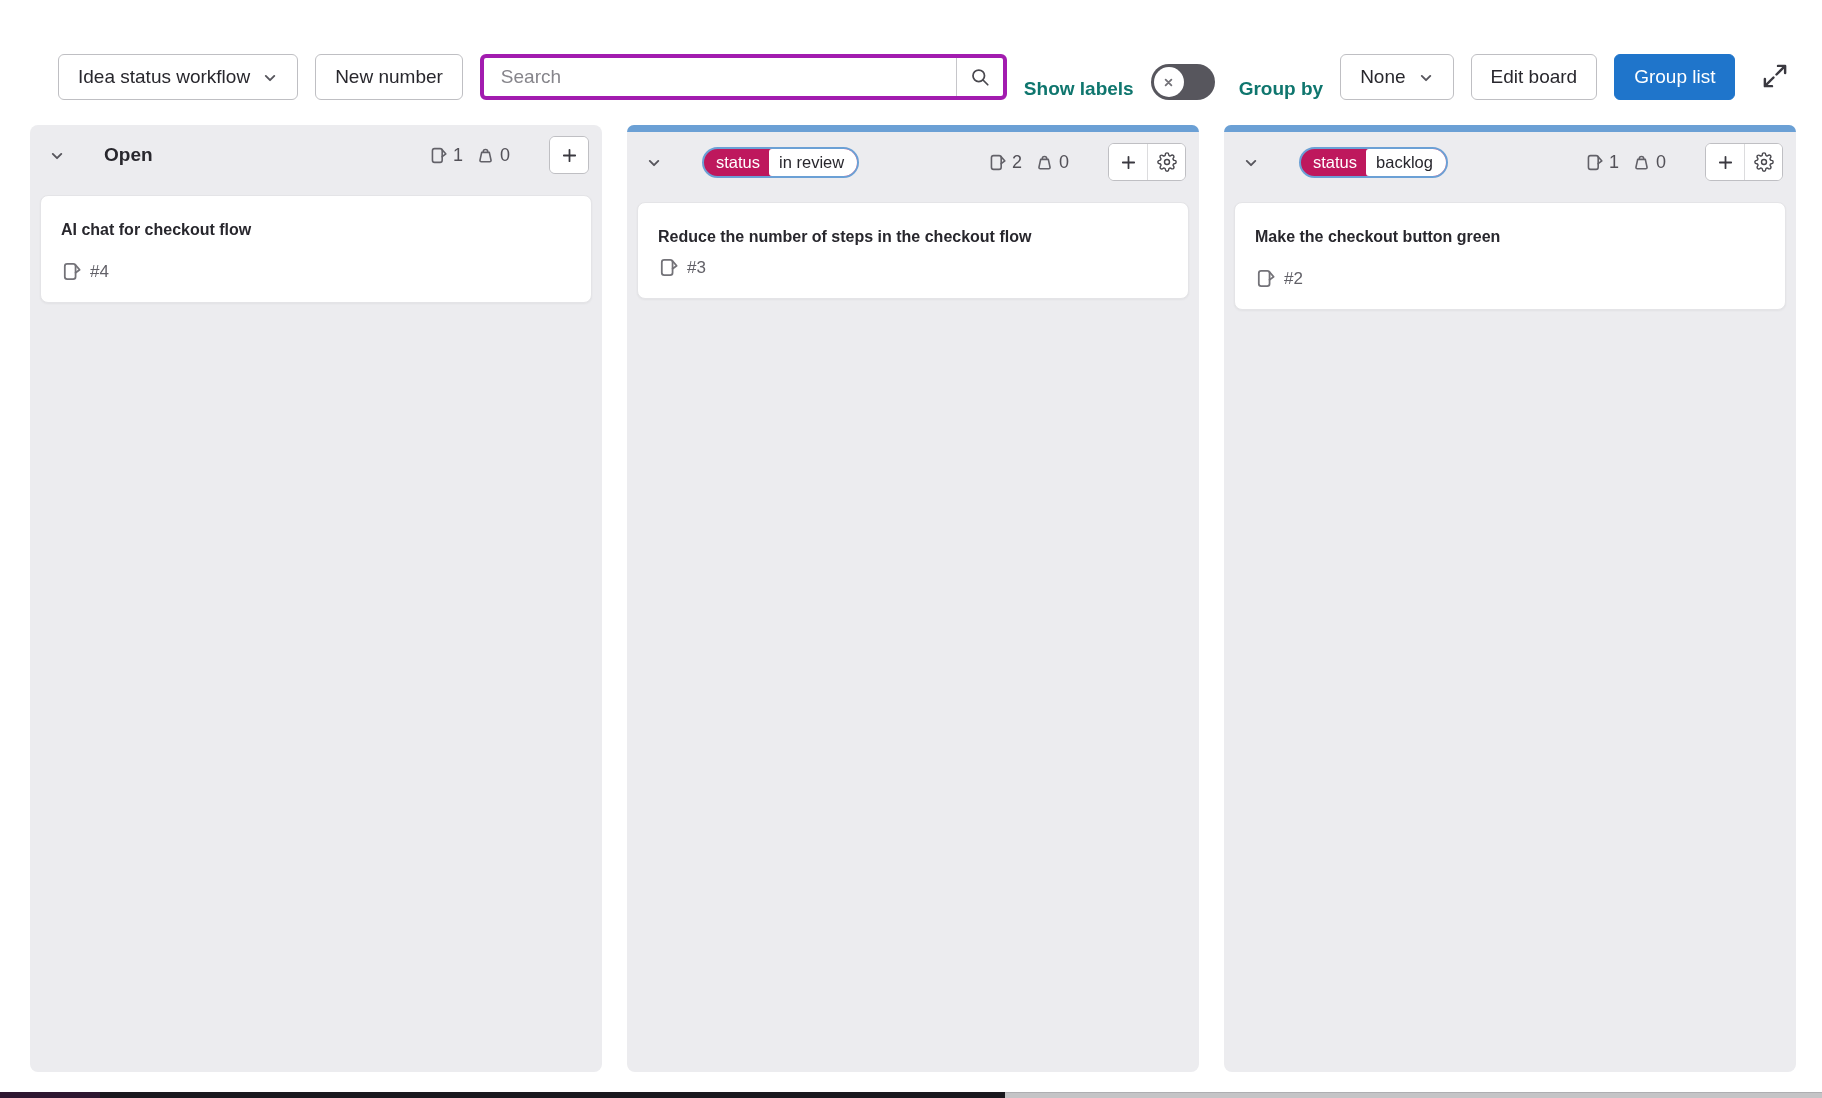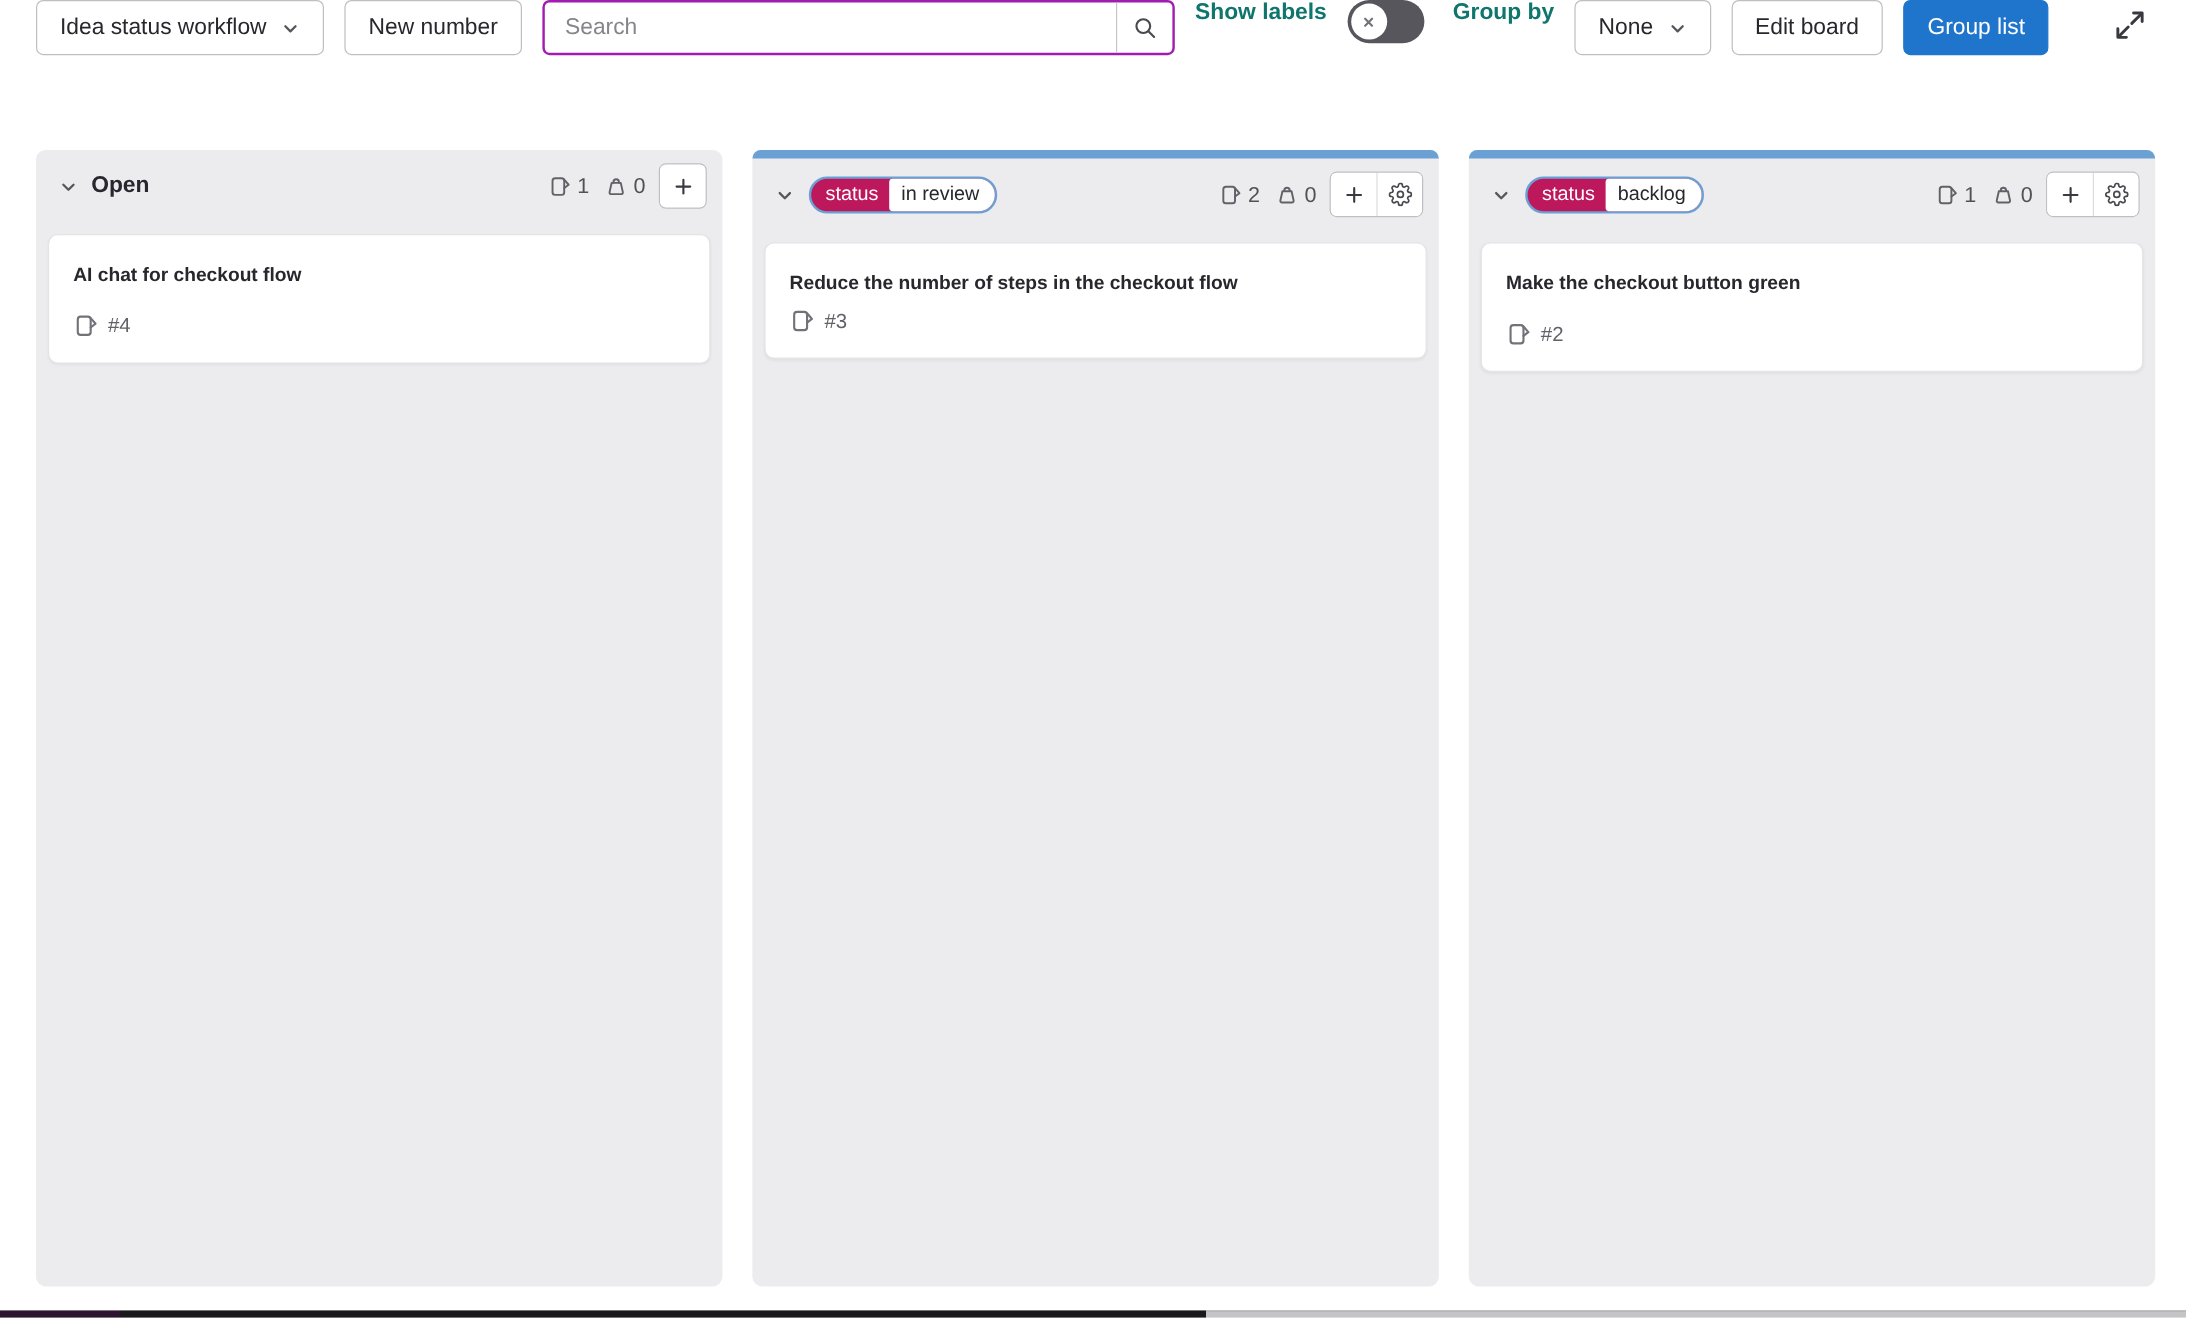--- a/index.html
+++ b/index.html
@@ -1,42 +1,42 @@
 <!DOCTYPE html>
 <html><head>
 <meta charset="utf-8">
 <style>
   * { margin:0; padding:0; box-sizing:border-box; }
   html,body { width:1822px; height:1098px; background:#fff; overflow:hidden;
               font-family:"Liberation Sans", sans-serif; color:#28272d; }
 
   
-  .toolbar { height:100px; display:flex; align-items:flex-start; padding:0 26px 0 30px; gap:17px; background:#fff; }
+  .toolbar { height:100px; display:flex; align-items:flex-end; padding:0 26px 0 30px; gap:17px; background:#fff;margin-left:28px; }
   .btn { height:46px; border:1px solid #bfbfc3; border-radius:6px; background:#fff;
          font-size:19px; color:#28272d; display:inline-flex; align-items:center;
          padding:0 19px; gap:11px; cursor:pointer; white-space:nowrap; font-family:inherit; }
   .btn-primary { background:#1f75cb; border-color:#1f75cb; color:#fff; }
   .chev { width:17px; height:17px; stroke:#57565d; fill:none; stroke-width:1.8; stroke-linecap:round; stroke-linejoin:round; }
-  .search-wrap { display:flex; align-items:stretch; height:46px; width:527px; border:2px solid #a21caf;
+  .search-wrap { display:flex; align-items:stretch; height:46px; width:527px; border:4px solid #a21caf;
                  border-radius:6px; background:#fff; overflow:hidden; }
   .search-input { flex:1; border:none; outline:none; font-size:19px; padding:0 17px; color:#28272d; font-family:inherit; background:transparent; }
   .search-input::placeholder { color:#86858b; }
   .search-seg { width:47px; border-left:1px solid #c6c6ca; display:flex; align-items:center; justify-content:center; cursor:pointer; }
   .bold-label { font-weight:700; font-size:19px; color:#0f766e; }
   .toggle { width:64px; height:36px; border-radius:18px; background:#57565d; position:relative; cursor:pointer; flex:0 0 auto; }
   .toggle .knob { position:absolute; left:3px; top:3px; width:30px; height:30px; border-radius:50%; background:#fff;
                   display:flex; align-items:center; justify-content:center; }
   .icon-gray { stroke:#737278; fill:none; stroke-linecap:round; stroke-linejoin:round; }
   .expand-btn { margin-left:auto; background:none; border:none; cursor:pointer; padding:6px; }
 
   
   .board { position:absolute; top:125px; left:30px; display:flex; gap:25px; }
   .column { width:572px; height:947px; background:#ececef; border-radius:8px; display:flex; flex-direction:column; }
   .col-topbar { height:7px; background:#6ba0d5; border-radius:8px 8px 0 0; flex:0 0 auto; }
-  .col-header { height:60px; display:flex; align-items:center; padding:0 13px 0 14px; flex:0 0 auto; }
+  .col-header { height:60px; display:flex; align-items:center; padding:0 13px 0 14px; flex:0 0 auto;gap:28px; }
   .collapse-btn { background:none; border:none; cursor:pointer; padding:4px; display:flex; }
   .col-title { font-size:19px; font-weight:700; color:#28272d; margin-left:7px; }
   .scoped-label { display:inline-flex; align-items:center; height:31px; border-radius:16px;
                   background:#be185d; border:2px solid #6ba0d5; margin-left:8px; cursor:default; }
   .scoped-label .scope { color:#fff; font-size:16.5px; padding:0 9px 0 12px; line-height:1; }
   .scoped-label .value { background:#fff; color:#28272d; font-size:16.5px; height:27px; padding:0 13px 0 10px;
                          display:flex; align-items:center; border-radius:3px 14px 14px 3px; }
   .counts { margin-left:auto; display:flex; align-items:center; gap:7px; color:#535158; font-size:18px; }
   .count-item { display:flex; align-items:center; gap:5px; }
   .hdr-group { display:flex; border:1px solid #bfbfc3; border-radius:6px; background:#fff; margin-left:11px;

